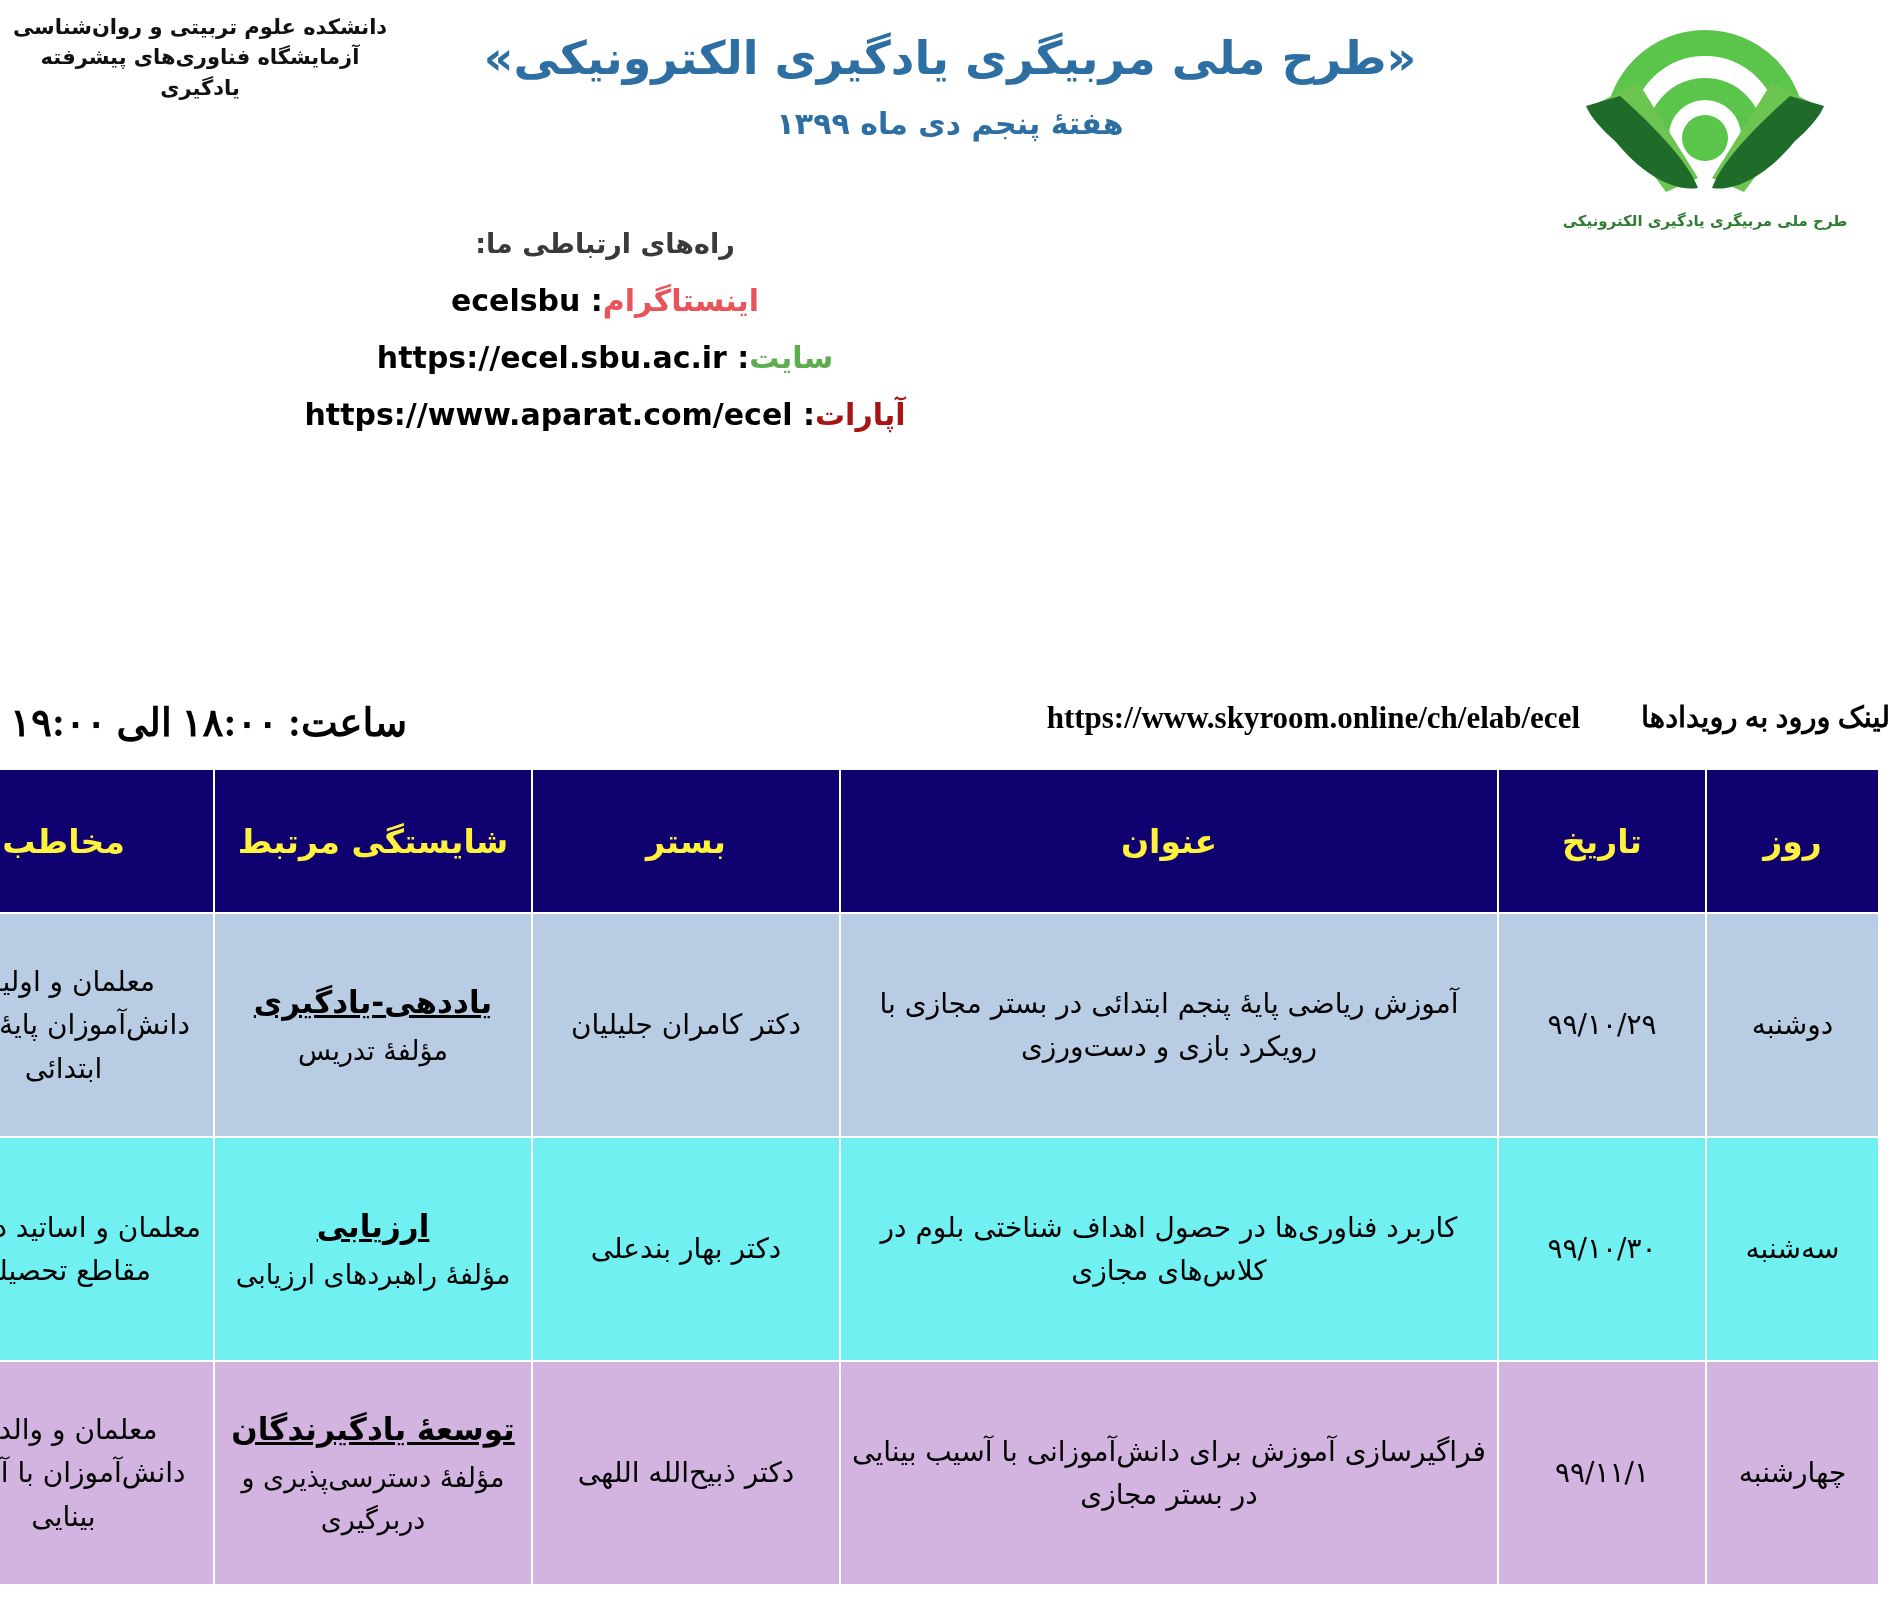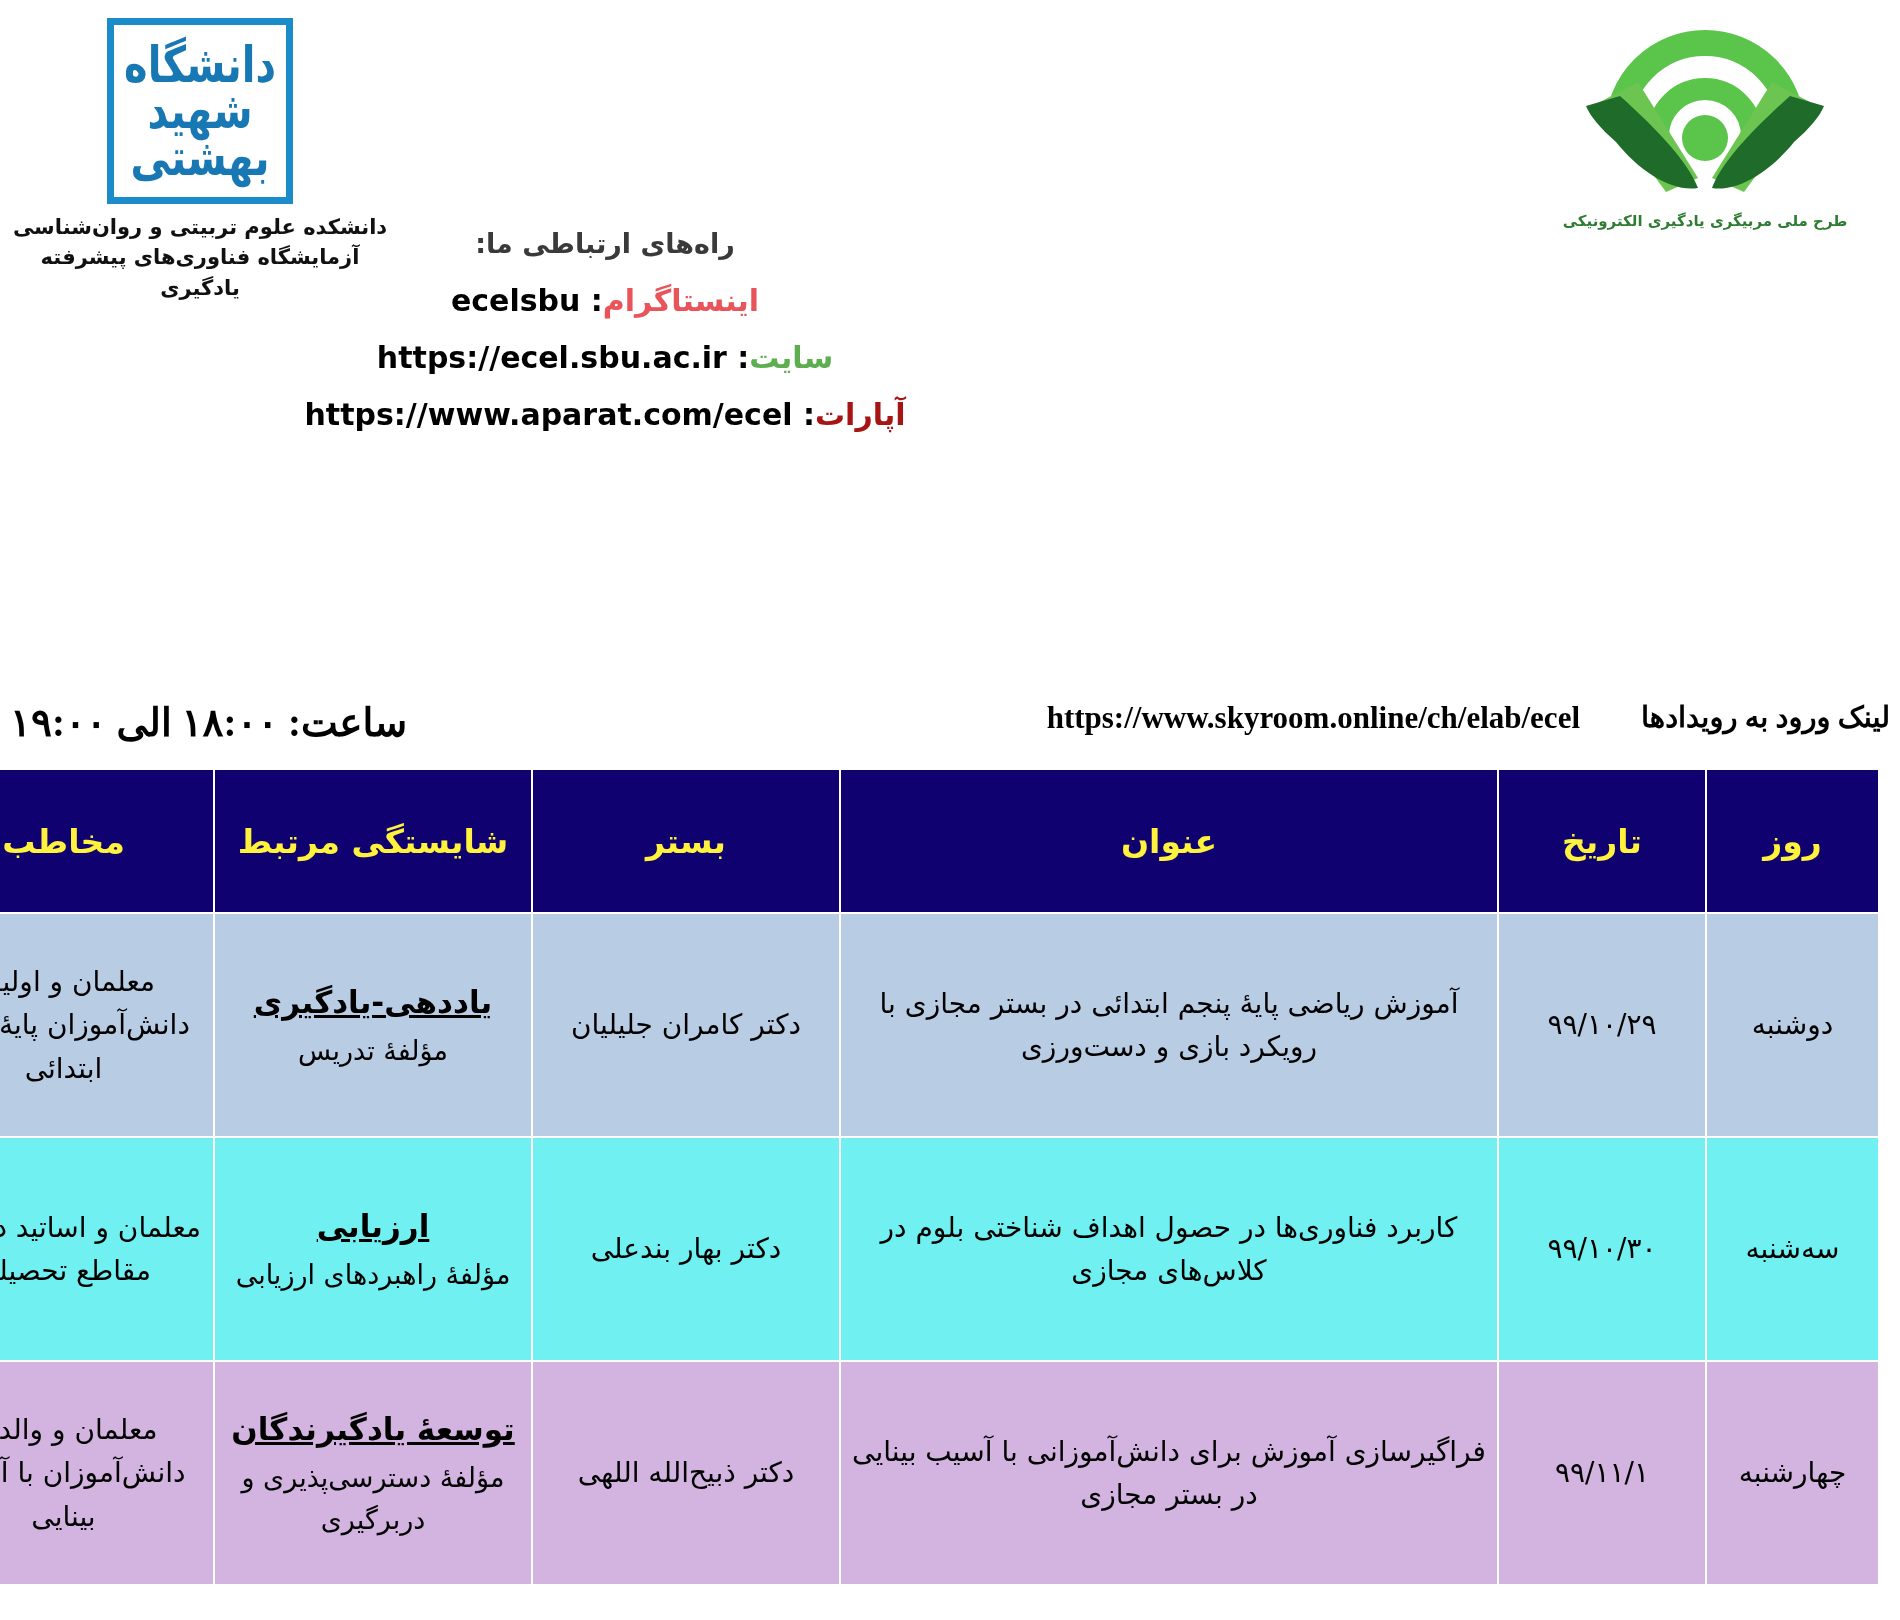--- a/index.html
+++ b/index.html
@@ -247,31 +247,30 @@
     margin-top: 4px;
   }
   tr.row-3 td { height: 250px; }
 </style>
 </head>
 <body>
 
 <div class="header">
 
   <div class="sbu-block">
-    <div class="sbu-logo">
-      <div class="sbu-logo-inner">
-        <div class="sbu-calligraphy">دانشگاه شهید بهشتی</div>
-      </div>
-    </div>
     <div class="sbu-caption">
       <div>دانشکده علوم تربیتی و روان‌شناسی</div>
       <div>آزمایشگاه فناوری‌های پیشرفته یادگیری</div>
     </div>
   </div>
 
+  <div class="title-block">
+    <div class="main-title">«طرح ملی مربیگری یادگیری الکترونیکی»</div>
+    <div class="sub-title">هفتهٔ پنجم دی ماه ۱۳۹۹</div>
+  </div>
 
   <div class="ecel-block">
     <div class="ecel-mark">
       <svg viewBox="0 0 250 200" width="250" height="200">
 
         <path d="M 38 120 A 87 87 0 0 1 212 120" fill="none" stroke="#5BC44A" stroke-width="26" stroke-linecap="butt"></path>
 
         <path d="M 78 126 A 47 47 0 0 1 172 126" fill="none" stroke="#5BC44A" stroke-width="22" stroke-linecap="butt"></path>
 
         <circle cx="125" cy="128" r="23" fill="#5BC44A"></circle>

